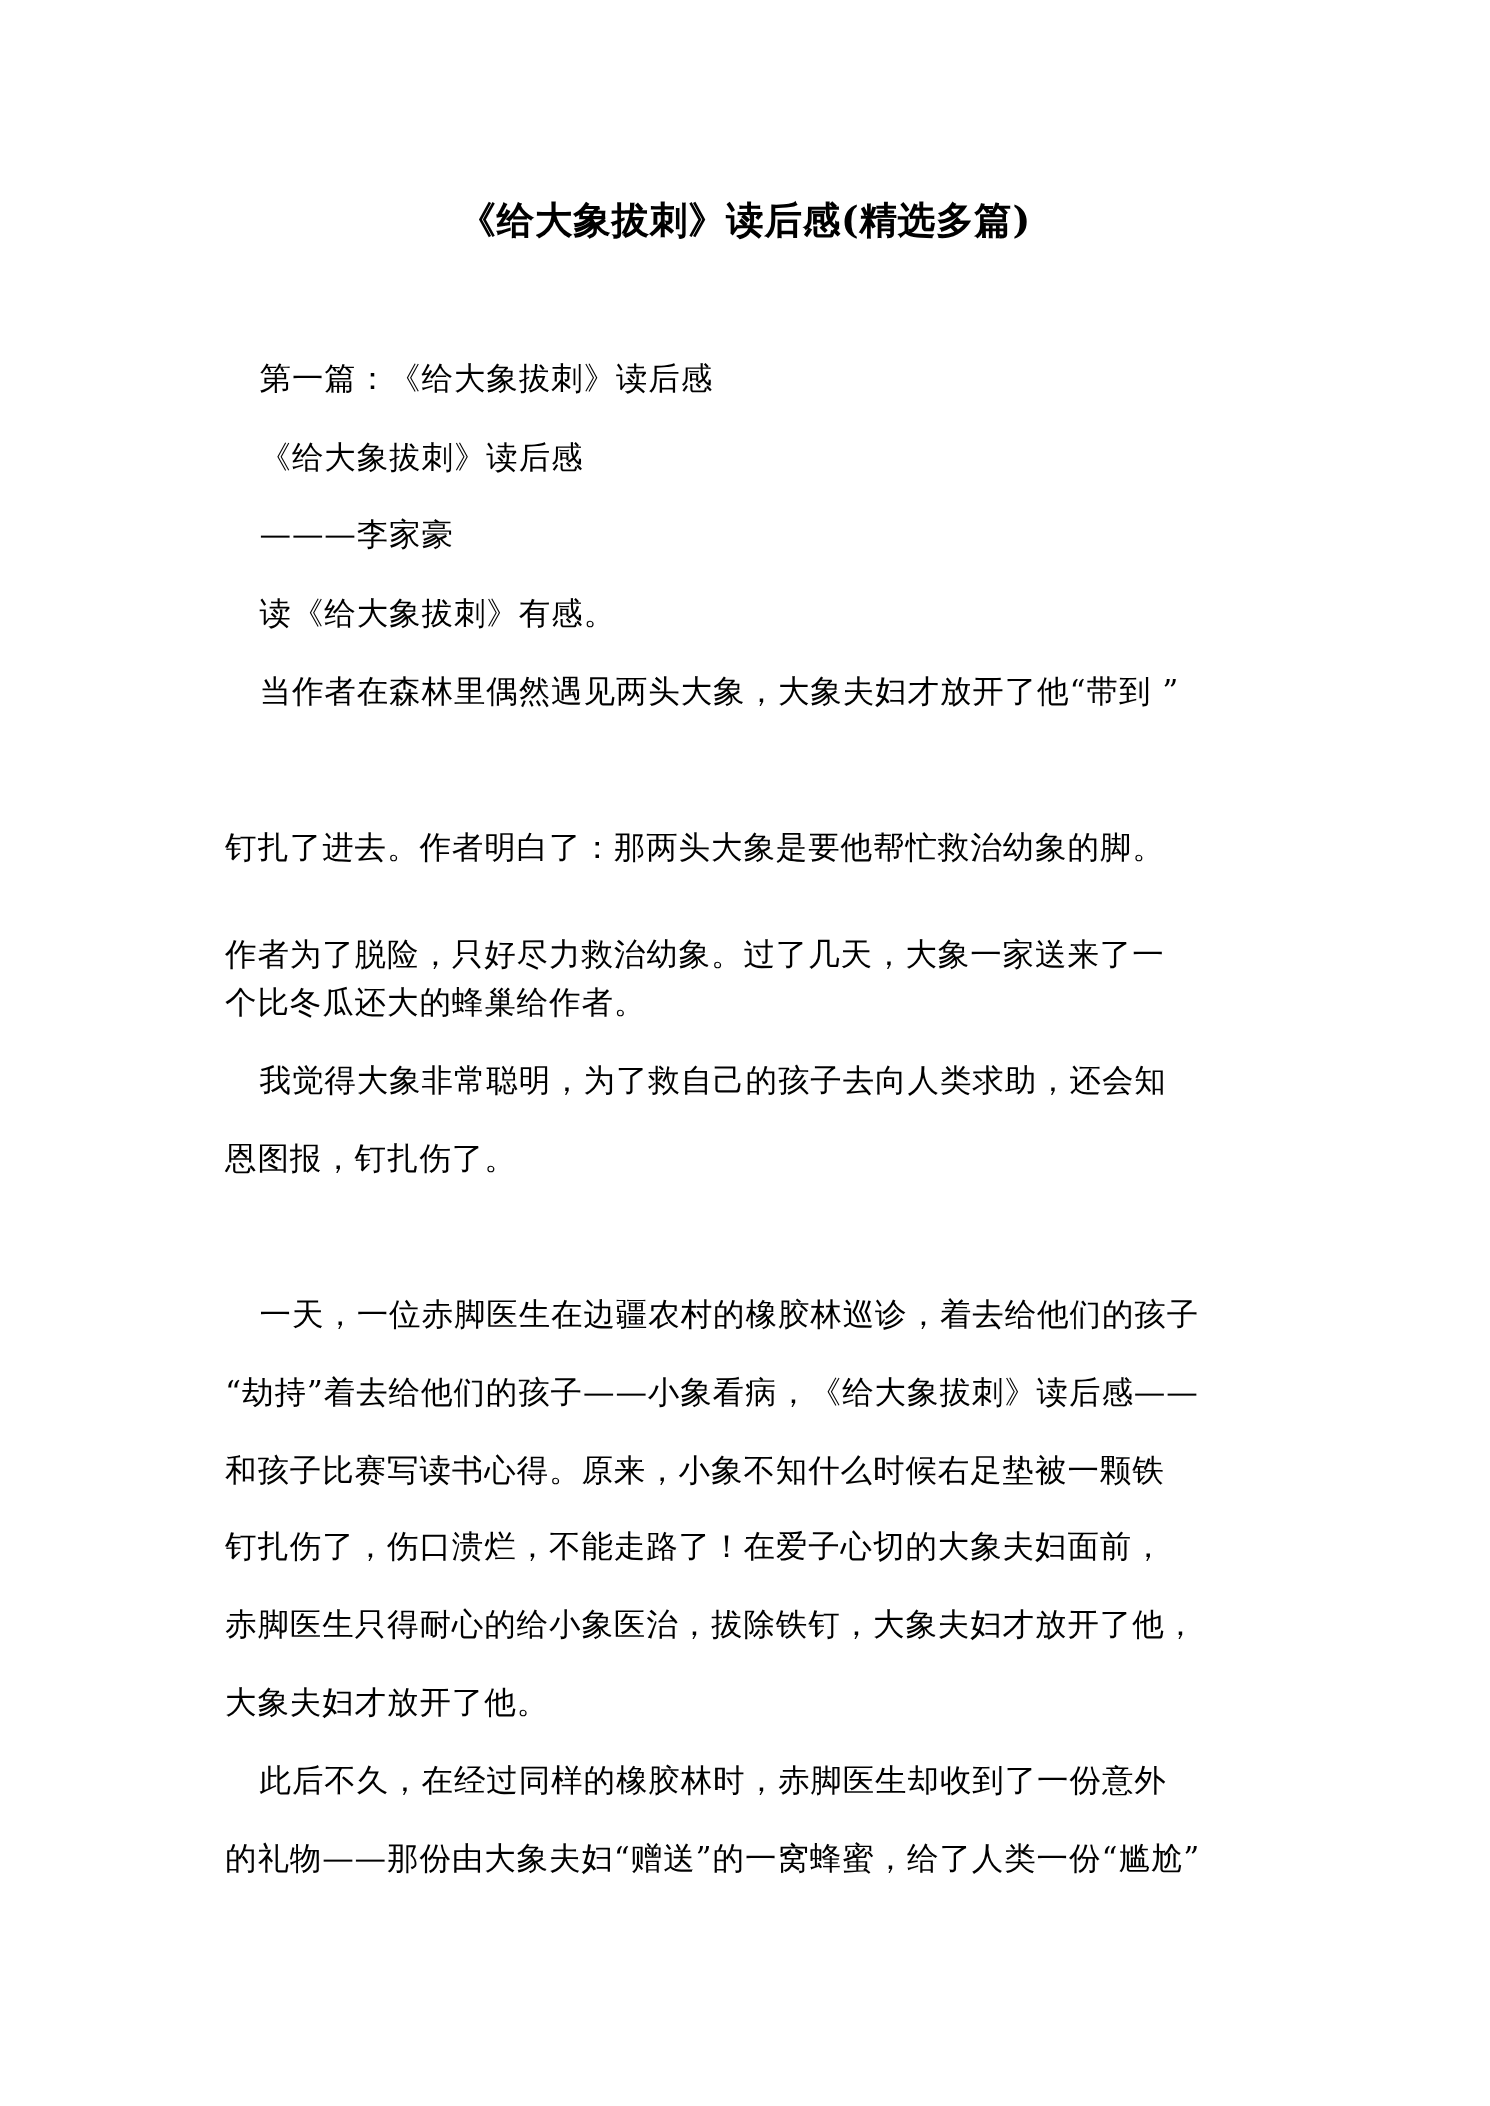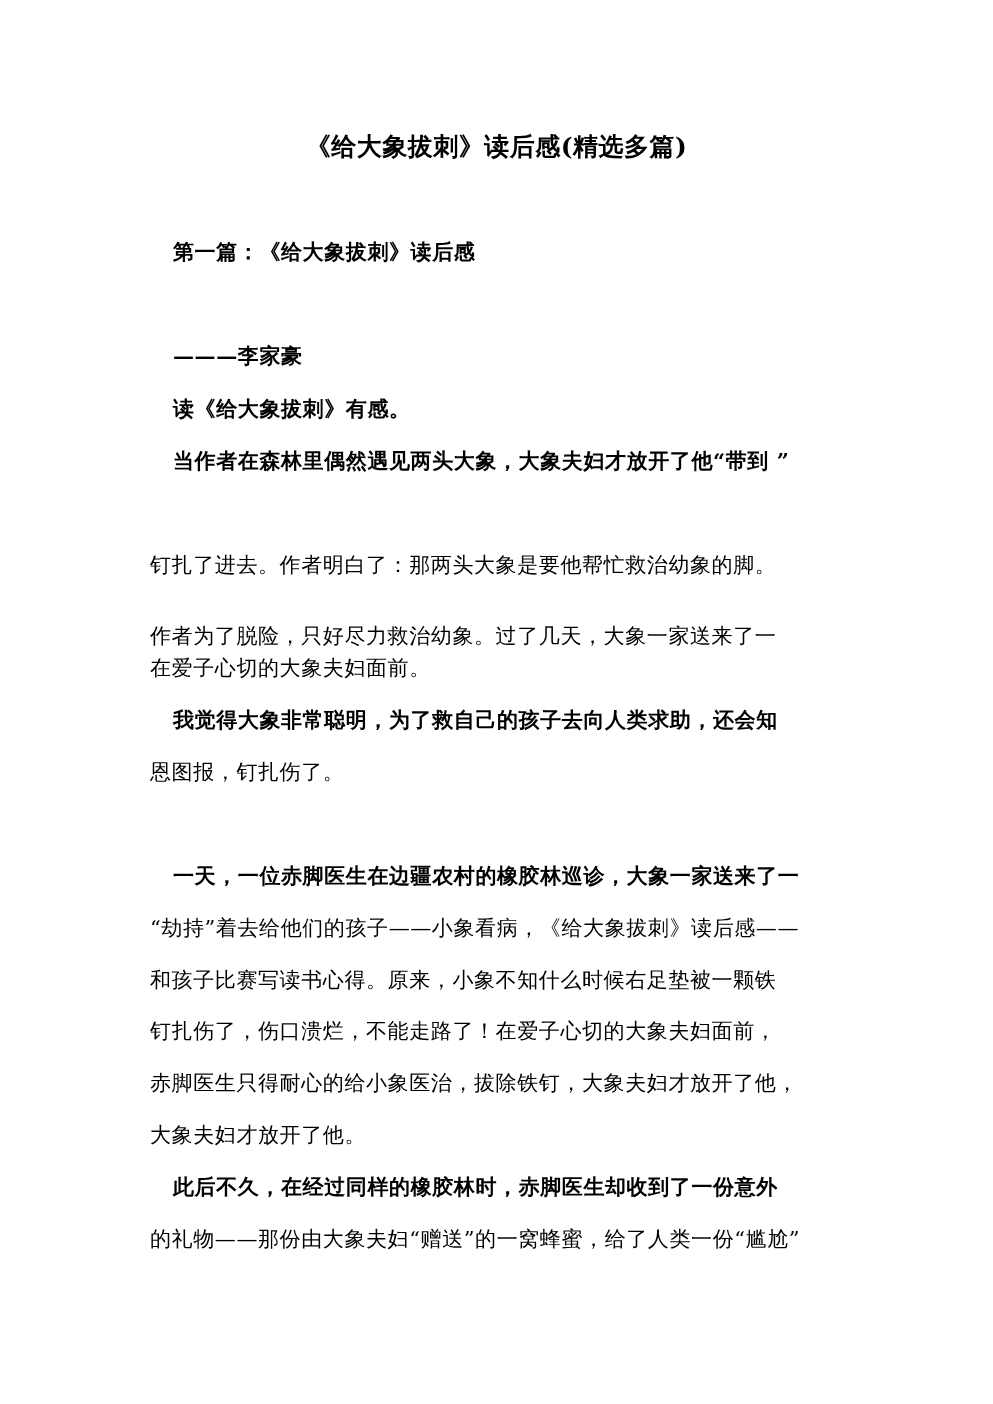--- a/index.html
+++ b/index.html
@@ -34,38 +34,39 @@
       white-space: nowrap;
     }
     .line {
       position: absolute;
       left: 150px;
       font-size: 21px;
       line-height: 30px;
       white-space: nowrap;
       letter-spacing: 0.6px;
     }
-    .indent { left: 173px; font-weight: bold; }
+    .indent { left: 173px; }
   </style>
 </head>
 <body>
 
 <div class="page">
   <div class="title">《给大象拔刺》读后感(精选多篇)</div>
 
   <div class="line indent" style="top:237px">第一篇：《给大象拔刺》读后感</div>
+  <div class="line indent" style="top:290px">《给大象拔刺》读后感</div>
   <div class="line indent" style="top:341px">———李家豪</div>
   <div class="line indent" style="top:394px">读《给大象拔刺》有感。</div>
   <div class="line indent" style="top:446px">当作者在森林里偶然遇见两头大象，大象夫妇才放开了他“带到 ”</div>
   <div class="line" style="top:550px">钉扎了进去。作者明白了：那两头大象是要他帮忙救治幼象的脚。</div>
   <div class="line" style="top:621px">作者为了脱险，只好尽力救治幼象。过了几天，大象一家送来了一</div>
-  <div class="line" style="top:653px">在爱子心切的大象夫妇面前。</div>
+  <div class="line" style="top:653px">个比冬瓜还大的蜂巢给作者。</div>
   <div class="line indent" style="top:705px">我觉得大象非常聪明，为了救自己的孩子去向人类求助，还会知</div>
   <div class="line" style="top:757px">恩图报，钉扎伤了。</div>
-  <div class="line indent" style="top:861px">一天，一位赤脚医生在边疆农村的橡胶林巡诊，大象一家送来了一</div>
+  <div class="line indent" style="top:861px">一天，一位赤脚医生在边疆农村的橡胶林巡诊，着去给他们的孩子</div>
   <div class="line" style="top:913px">“劫持”着去给他们的孩子——小象看病，《给大象拔刺》读后感——</div>
   <div class="line" style="top:965px">和孩子比赛写读书心得。原来，小象不知什么时候右足垫被一颗铁</div>
   <div class="line" style="top:1016px">钉扎伤了，伤口溃烂，不能走路了！在爱子心切的大象夫妇面前，</div>
   <div class="line" style="top:1068px">赤脚医生只得耐心的给小象医治，拔除铁钉，大象夫妇才放开了他，</div>
   <div class="line" style="top:1120px">大象夫妇才放开了他。</div>
   <div class="line indent" style="top:1172px">此后不久，在经过同样的橡胶林时，赤脚医生却收到了一份意外</div>
   <div class="line" style="top:1224px">的礼物——那份由大象夫妇“赠送”的一窝蜂蜜，给了人类一份“尴尬”</div>
 </div>
 
 </body></html>

